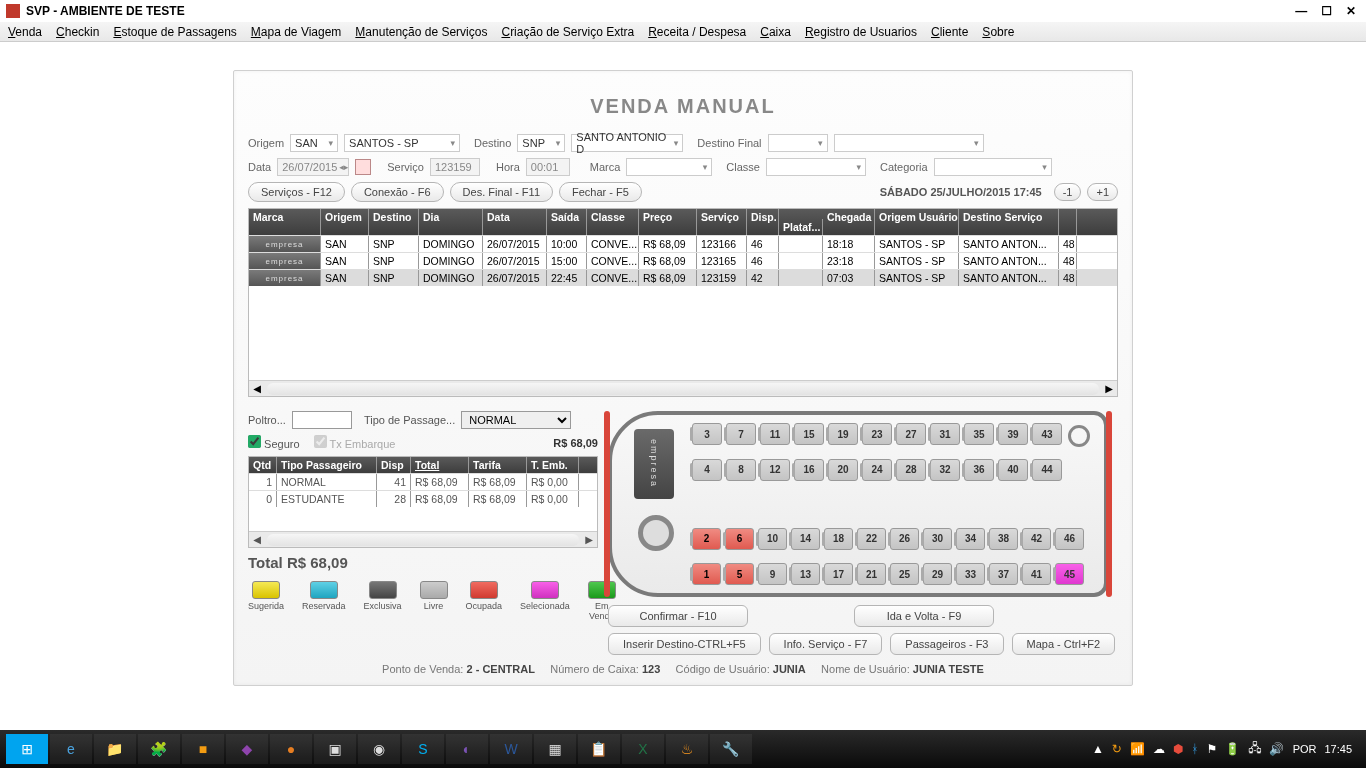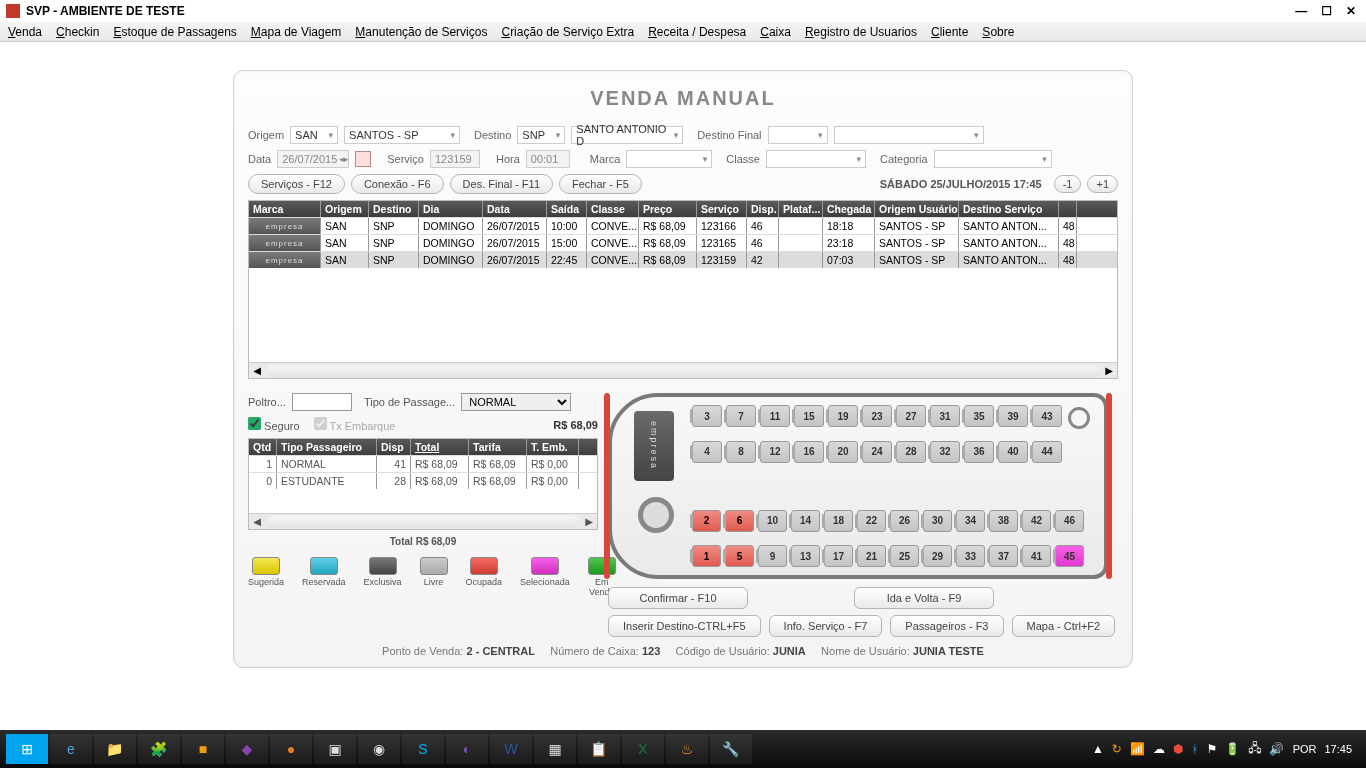--- a/index.html
+++ b/index.html
@@ -8,21 +8,21 @@
 .title-bar { height: 22px; background: #fff; display: flex; align-items: center; padding: 0 6px; font-size: 12px; font-weight: bold; }
 .title-bar .app-icon { width: 14px; height: 14px; background: #c0392b; margin-right: 6px; }
 .title-bar .win-btns { margin-left: auto; display: flex; gap: 6px; font-weight: bold; }
 .title-bar .win-btns span { cursor: pointer; padding: 0 4px; }
 
 .menu-bar { height: 20px; background: linear-gradient(#f5f5f5,#e8e8e8); display: flex; gap: 14px; padding: 0 8px; font-size: 12px; border-bottom: 1px solid #ccc; align-items: center; }
 .menu-bar span { cursor: pointer; }
 .menu-bar .u { text-decoration: underline; }
 
 .workspace { position: absolute; top: 42px; left: 0; right: 0; bottom: 40px; background: #fff; display: flex; justify-content: center; align-items: flex-start; }
-.panel { width: 900px; margin-top: 28px; background: linear-gradient(#fdfdfd,#f4f4f4); border: 1px solid #d0d0d0; border-radius: 10px; padding: 10px 14px 10px; box-shadow: 0 0 4px rgba(0,0,0,0.05) inset; }
+.panel { width: 900px; margin-top: 28px; background: linear-gradient(#fdfdfd,#f4f4f4); border: 1px solid #d0d0d0; border-radius: 2px; padding: 18px 14px 10px; box-shadow: 0 0 4px rgba(0,0,0,0.05) inset; }
 
 .panel-title { text-align: center; font-size: 20px; color: #888; letter-spacing: 2px; margin: 6px 0 16px; font-weight: 600; }
 
 .row { display: flex; align-items: center; gap: 6px; font-size: 11px; color: #666; margin-bottom: 6px; flex-wrap: nowrap; }
 .row .lbl { white-space: nowrap; }
 .row .fld { background: #fff; border: 1px solid #ccc; height: 18px; padding: 0 4px; font-size: 11px; color: #333; display: inline-flex; align-items: center; justify-content: space-between; }
 .row .fld.ro { background: #f3f3f3; color: #888; }
 .caret { font-size: 9px; color: #888; margin-left: 2px; }
 
 .btn { background: linear-gradient(#fff,#e9e9e9); border: 1px solid #b5b5b5; border-radius: 10px; height: 20px; padding: 0 12px; font-size: 11px; color: #444; cursor: pointer; display: inline-flex; align-items: center; }
@@ -45,21 +45,21 @@
 .lower { display: flex; gap: 10px; margin-top: 14px; }
 .lower-left { width: 350px; font-size: 11px; color: #555; }
 .lower-left .form-row { display:flex; align-items:center; gap:6px; margin-bottom:6px; }
 .lower-left input[type=text], .lower-left select { border:1px solid #999; height:18px; font-size:11px; padding:0 3px; }
 .lower-left input[type=checkbox]{ accent-color:#2a6; }
 .mini-grid { border:1px solid #bbb; font-size:10.5px; margin-top:4px; }
 .mini-head { display:flex; background:linear-gradient(#5a5a5a,#3d3d3d); color:#fff; font-weight:bold; }
 .mini-head > div, .mini-row > div { padding:2px 4px; border-right:1px solid #999; }
 .mini-row { display:flex; background:#fff; border-top:1px solid #ddd; }
 .mini-empty { height:24px; background:#fff; }
-.total-line { text-align:center; font-size:10px; color:#555; margin-top:6px; font-weight:bold; }
+.total-line { text-align:left; font-size:15px; color:#555; margin-top:6px; font-weight:bold; }
 
 .bus-wrap { flex:1; }
 .bus { position:relative; width:500px; height:186px; background:linear-gradient(#f8f8f8,#eaeaea); border:4px solid #7a7a7a; border-radius:50px 14px 14px 50px; padding:6px 10px 6px 70px; }
 .bus .brand { position:absolute; left:22px; top:14px; width:40px; height:70px; background:linear-gradient(#6a6a6a,#444); color:#ddd; font-size:9px; display:flex; align-items:center; justify-content:center; writing-mode:vertical-rl; letter-spacing:2px; border-radius:4px; }
 .bus .wheel { position:absolute; left:26px; top:100px; width:36px; height:36px; border:5px solid #888; border-radius:50%; background:#ddd; }
 .bus .steer { position:absolute; right:14px; top:10px; width:22px; height:22px; border:3px solid #888; border-radius:50%; }
 .bus .side-stripe { position:absolute; top:-4px; bottom:-4px; width:6px; border-radius:3px; }
 .bus .side-stripe.lred { background:#d9463a; }
 .seat-grid { position:absolute; left:80px; top:8px; right:20px; bottom:8px; display:flex; flex-direction:column; justify-content:space-between; }
 .seat-row { display:flex; gap:4px; }
@@ -191,21 +191,21 @@
           <div style="width: 72px;">Marca</div>
           <div style="width: 48px;">Origem</div>
           <div style="width: 50px;">Destino</div>
           <div style="width: 64px;">Dia</div>
           <div style="width: 64px;">Data</div>
           <div style="width: 40px;">Saída</div>
           <div style="width: 52px;">Classe</div>
           <div style="width: 58px;">Preço</div>
           <div style="width: 50px;">Serviço</div>
           <div style="width: 32px;">Disp.</div>
-          <div style="width: 44px;">Plataf...</div>
+          <div style="width: 44px; margin-top: 10px;">Plataf...</div>
           <div style="width: 52px;">Chegada</div>
           <div style="width: 84px;">Origem Usuário</div>
           <div style="width: 100px;">Destino Serviço</div>
           <div style="width: 18px;"></div>
         </div>
       <div id="gbody">
           <div class="grid-row">
             <div class="marca-cell" style="width: 72px;">empresa</div>
             <div style="width: 48px;">SAN</div>
             <div style="width: 50px;">SNP</div>

